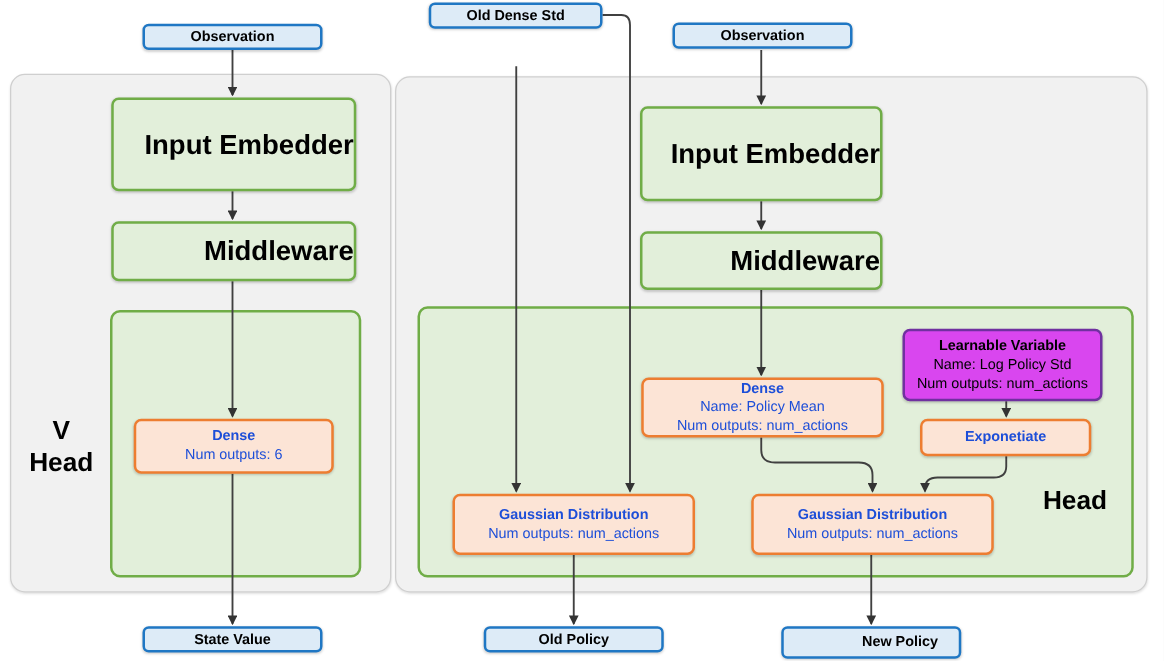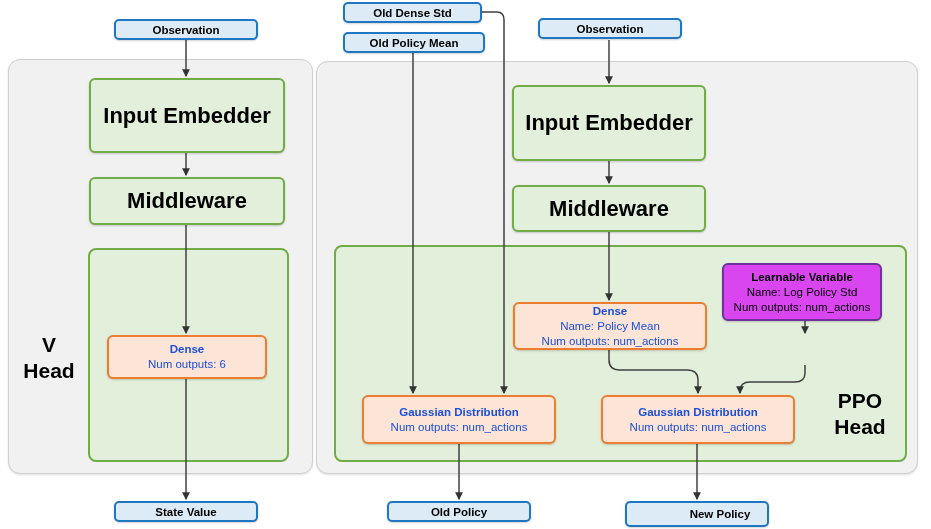--- a/index.html
+++ b/index.html
@@ -34,20 +34,21 @@
     justify-content:center;
     text-align:center;
     border-radius:6px;
     box-shadow:0 1px 2px rgba(0,0,0,.18);
   }
   .node-green{
     background:#e2efda;
     border:2.5px solid #70ad47;
     font-weight:bold;
     color:#000;
+    align-items:flex-end;
   }
   .node-orange{
     background:#fce4d6;
     border:2px solid #ed7d31;
     color:#1d4ed8;
   }
   .node-purple{
     background:#d946ef;
     border:2.5px solid #7030a0;
     color:#000;
@@ -112,23 +113,20 @@
   </svg>
 
   <div class="node node-blue" style="left:114px;top:19px;width:144px;height:21px;">
     <span>Observation</span>
   </div>
 
   <div class="node node-blue" style="left:343px;top:2px;width:139px;height:21px;">
     <span>Old Dense Std</span>
   </div>
 
-  <div class="node node-blue" style="left:343px;top:32px;width:142px;height:21px;">
-    <span>Old Policy Mean</span>
-  </div>
 
   <div class="node node-blue" style="left:538px;top:18px;width:144px;height:21px;">
     <span>Observation</span>
   </div>
 
   <div class="big-label" style="left:14px;top:332px;width:70px;font-size:21px;">
     <div>V</div>
     <div>Head</div>
   </div>
 
@@ -139,21 +137,20 @@
   <div class="node node-green" style="left:89px;top:177px;width:196px;height:48px;font-size:22px;">
     <span>Middleware</span>
   </div>
 
   <div class="node node-orange" style="left:107px;top:335px;width:160px;height:44px;">
     <span class="t-title">Dense</span>
     <span class="t-sub">Num outputs: 6</span>
   </div>
 
   <div class="big-label" style="left:820px;top:388px;width:80px;font-size:21px;">
-    <div>PPO</div>
     <div>Head</div>
   </div>
 
   <div class="node node-green" style="left:512px;top:85px;width:194px;height:76px;font-size:22px;">
     <span>Input Embedder</span>
   </div>
 
   <div class="node node-green" style="left:512px;top:185px;width:194px;height:47px;font-size:22px;">
     <span>Middleware</span>
   </div>
@@ -163,20 +160,23 @@
     <span class="t-sub">Name: Policy Mean</span>
     <span class="t-sub">Num outputs: num_actions</span>
   </div>
 
   <div class="node node-purple" style="left:722px;top:263px;width:160px;height:58px;">
     <span class="t-title">Learnable Variable</span>
     <span class="t-sub">Name: Log Policy Std</span>
     <span class="t-sub">Num outputs: num_actions</span>
   </div>
 
+  <div class="node node-orange" style="left:736px;top:335px;width:137px;height:30px;">
+    <span class="t-title">Exponetiate</span>
+  </div>
 
   <div class="node node-orange" style="left:362px;top:395px;width:194px;height:49px;">
     <span class="t-title">Gaussian Distribution</span>
     <span class="t-sub">Num outputs: num_actions</span>
   </div>
 
   <div class="node node-orange" style="left:601px;top:395px;width:194px;height:49px;">
     <span class="t-title">Gaussian Distribution</span>
     <span class="t-sub">Num outputs: num_actions</span>
   </div>

